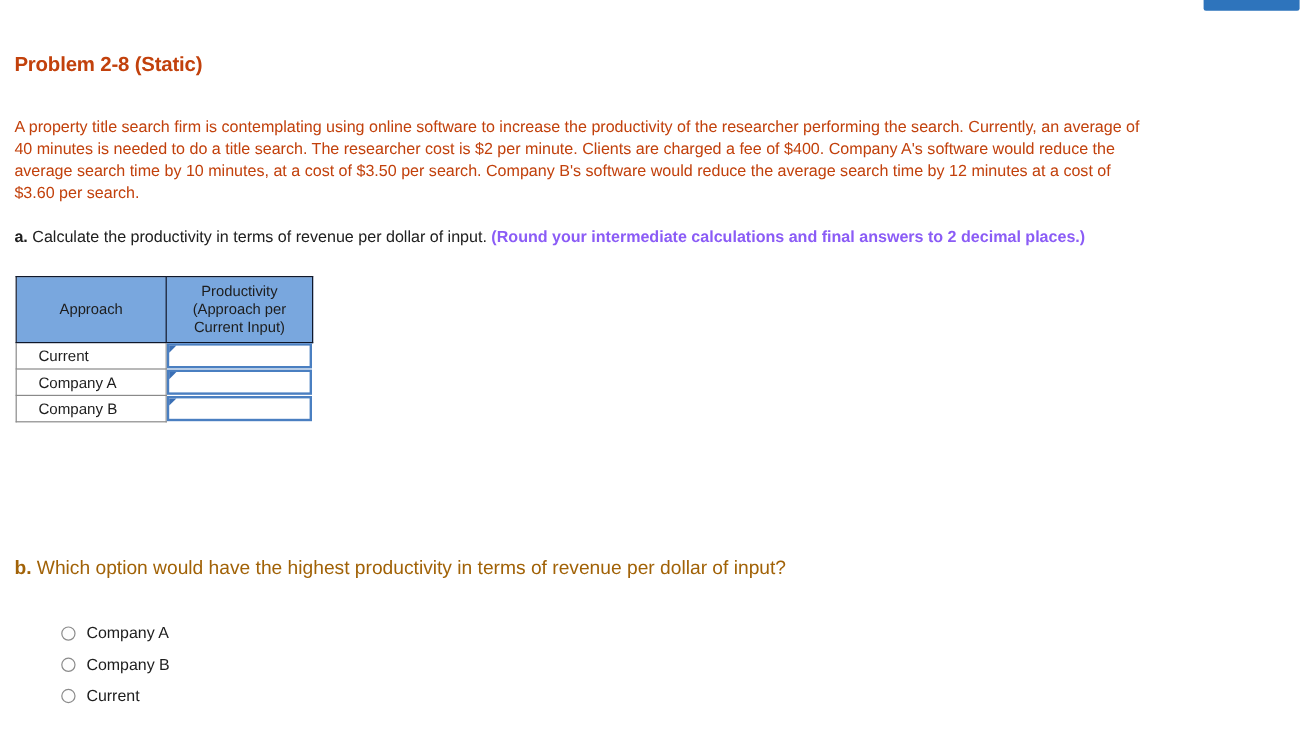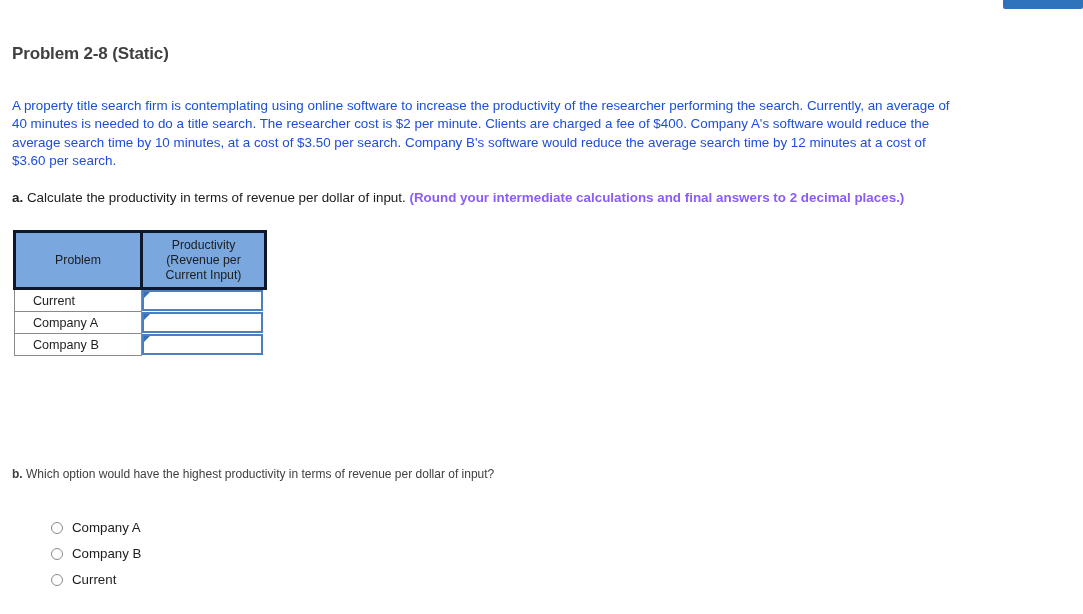--- a/index.html
+++ b/index.html
@@ -36,31 +36,31 @@
     width: 1083px;
   }
 
   .problem-title {
     position: absolute;
     left: 12px;
     top: 44px;
     font-size: 17px;
     font-weight: bold;
     letter-spacing: -0.15px;
-    color: #404040;
+    color: #c2410c;
   }
 
   .prompt {
     position: absolute;
     left: 12px;
     top: 97px;
     width: 950px;
     font-size: 13.4px;
     line-height: 18.4px;
-    color: #1d4ed8;
+    color: #c2410c;
   }
 
   .part-a {
     position: absolute;
     left: 12px;
     top: 188px;
     width: 930px;
     font-size: 13.4px;
     line-height: 19px;
     color: #202020;
@@ -79,21 +79,21 @@
     border-collapse: collapse;
     table-layout: fixed;
   }
   .answer-table th,
   .answer-table td {
     padding: 0;
     margin: 0;
   }
   .answer-table th {
     background: #79a7de;
-    border: 3px solid #0f172a;
+    border: 1px solid #0f172a;
     font-weight: normal;
     font-size: 12.3px;
     line-height: 15px;
     color: #1d1d1d;
     text-align: center;
     vertical-align: middle;
     height: 54px;
   }
   .th-approach { width: 124px; }
   .th-productivity { width: 121px; }
@@ -142,23 +142,23 @@
     border-left: 6px solid #3a6fb5;
     border-bottom: 6px solid transparent;
     pointer-events: none;
   }
 
   
   .part-b {
     position: absolute;
     left: 12px;
     top: 465px;
-    font-size: 12px;
+    font-size: 16px;
     line-height: 18px;
-    color: #404040;
+    color: #a16207;
   }
   .part-b .letter { font-weight: bold; }
 
   .options {
     position: absolute;
     left: 51px;
     top: 515px;
     width: 400px;
   }
   .option-row {
@@ -193,24 +193,24 @@
 
   <div class="prompt">A property title search firm is contemplating using online software to increase the productivity of the researcher performing the search. Currently, an average of 40 minutes is needed to do a title search. The researcher cost is $2 per minute. Clients are charged a fee of $400. Company A's software would reduce the average search time by 10 minutes, at a cost of $3.50 per search. Company B's software would reduce the average search time by 12 minutes at a cost of $3.60 per search.</div>
 
   <div class="part-a">
     <span class="letter">a.</span><span> Calculate the productivity in terms of revenue per dollar of input. </span><span class="round-note">(Round your intermediate calculations and final answers to 2 decimal places.)</span>
   </div>
 
   <table class="answer-table">
     <thead>
       <tr>
-        <th class="th-approach">Problem</th>
+        <th class="th-approach">Approach</th>
         <th class="th-productivity">
           <div>Productivity</div>
-          <div>(Revenue per</div>
+          <div>(Approach per</div>
           <div>Current Input)</div>
         </th>
       </tr>
     </thead>
     <tbody>
       <tr>
         <td class="label-cell">Current</td>
         <td class="input-cell">
           <div class="ans-input-wrap">
             <input class="ans-input" type="text" value="" style="">

